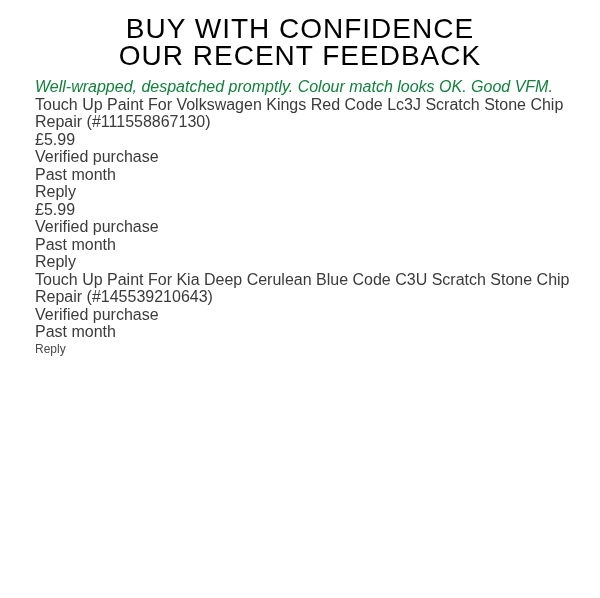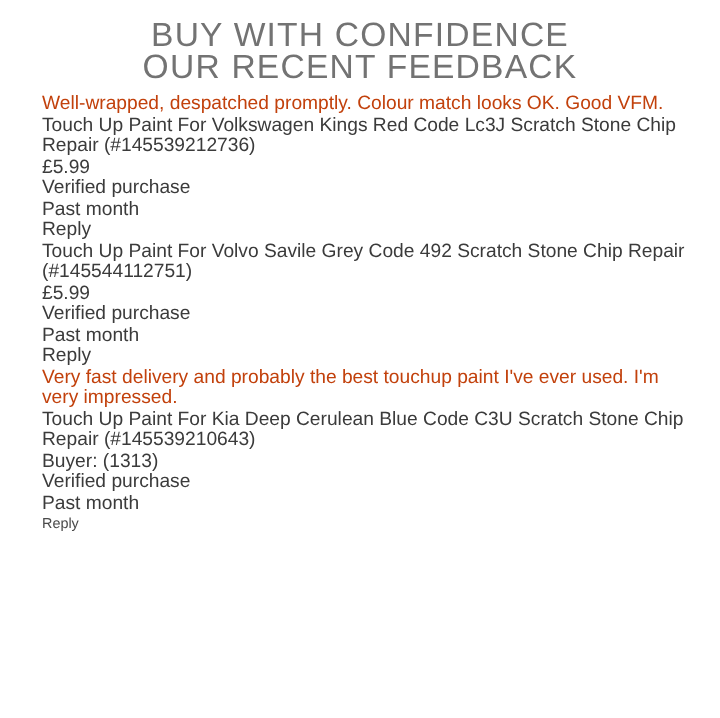--- a/index.html
+++ b/index.html
@@ -11,78 +11,76 @@
     position: relative;
     width: 600px;
     height: 598px;
     background: #ffffff;
     overflow: hidden;
     font-family: "Liberation Sans", sans-serif;
   }
   .header {
     padding-top: 15px;
     text-align: center;
-    color: #737373;
+    color: #000000;
     font-size: 28px;
     line-height: 27px;
     letter-spacing: 1px;
     font-weight: 400;
   }
   .feedback-list {
     margin: 9px 26px 0 35px;
     width: 539px;
     font-size: 16px;
     line-height: 17.5px;
     color: #3b3b3b;
   }
   .feedback-list p {
     margin: 0;
     padding: 0;
     white-space: pre-wrap;
   }
   .comment {
-    color: #c2410c;
+    color: #15803d;
+    font-style: italic;
   }
   .reply-small {
     font-size: 12px;
     color: #4a4a4a;
   }
 </style>
 </head>
 <body>
 
 <div class="page">
 
   <div class="header">
     <div>BUY WITH CONFIDENCE</div>
     <div>OUR RECENT FEEDBACK</div>
   </div>
 
   <div class="feedback-list">
 
     <div class="entry">
       <p class="comment">Well-wrapped, despatched promptly. Colour match looks OK. Good VFM.</p>
-      <p class="title">Touch Up Paint For Volkswagen Kings Red Code Lc3J Scratch Stone Chip Repair (#145539212736)</p>
+      <p class="title">Touch Up Paint For Volkswagen Kings Red Code Lc3J Scratch Stone Chip Repair (#111558867130)</p>
       <p class="price">£5.99</p>
       <p class="verified">Verified purchase</p>
       <p class="period">Past month</p>
       <p class="reply">Reply</p>
     </div>
 
     <div class="entry">
-      <p class="title">Touch Up Paint For Volvo Savile Grey Code 492 Scratch Stone Chip Repair (#145544112751)</p>
       <p class="price">£5.99</p>
       <p class="verified">Verified purchase</p>
       <p class="period">Past month</p>
       <p class="reply">Reply</p>
     </div>
 
     <div class="entry">
-      <p class="comment">Very fast delivery and probably the best touchup paint I've ever used. I'm very impressed.</p>
       <p class="title">Touch Up Paint For Kia Deep Cerulean Blue Code C3U Scratch Stone Chip Repair (#145539210643)</p>
-      <p class="buyer">Buyer: (1313)</p>
       <p class="verified">Verified purchase</p>
       <p class="period">Past month</p>
       <p class="reply reply-small">Reply</p>
     </div>
 
   </div>
 </div>
 
 </body></html>

